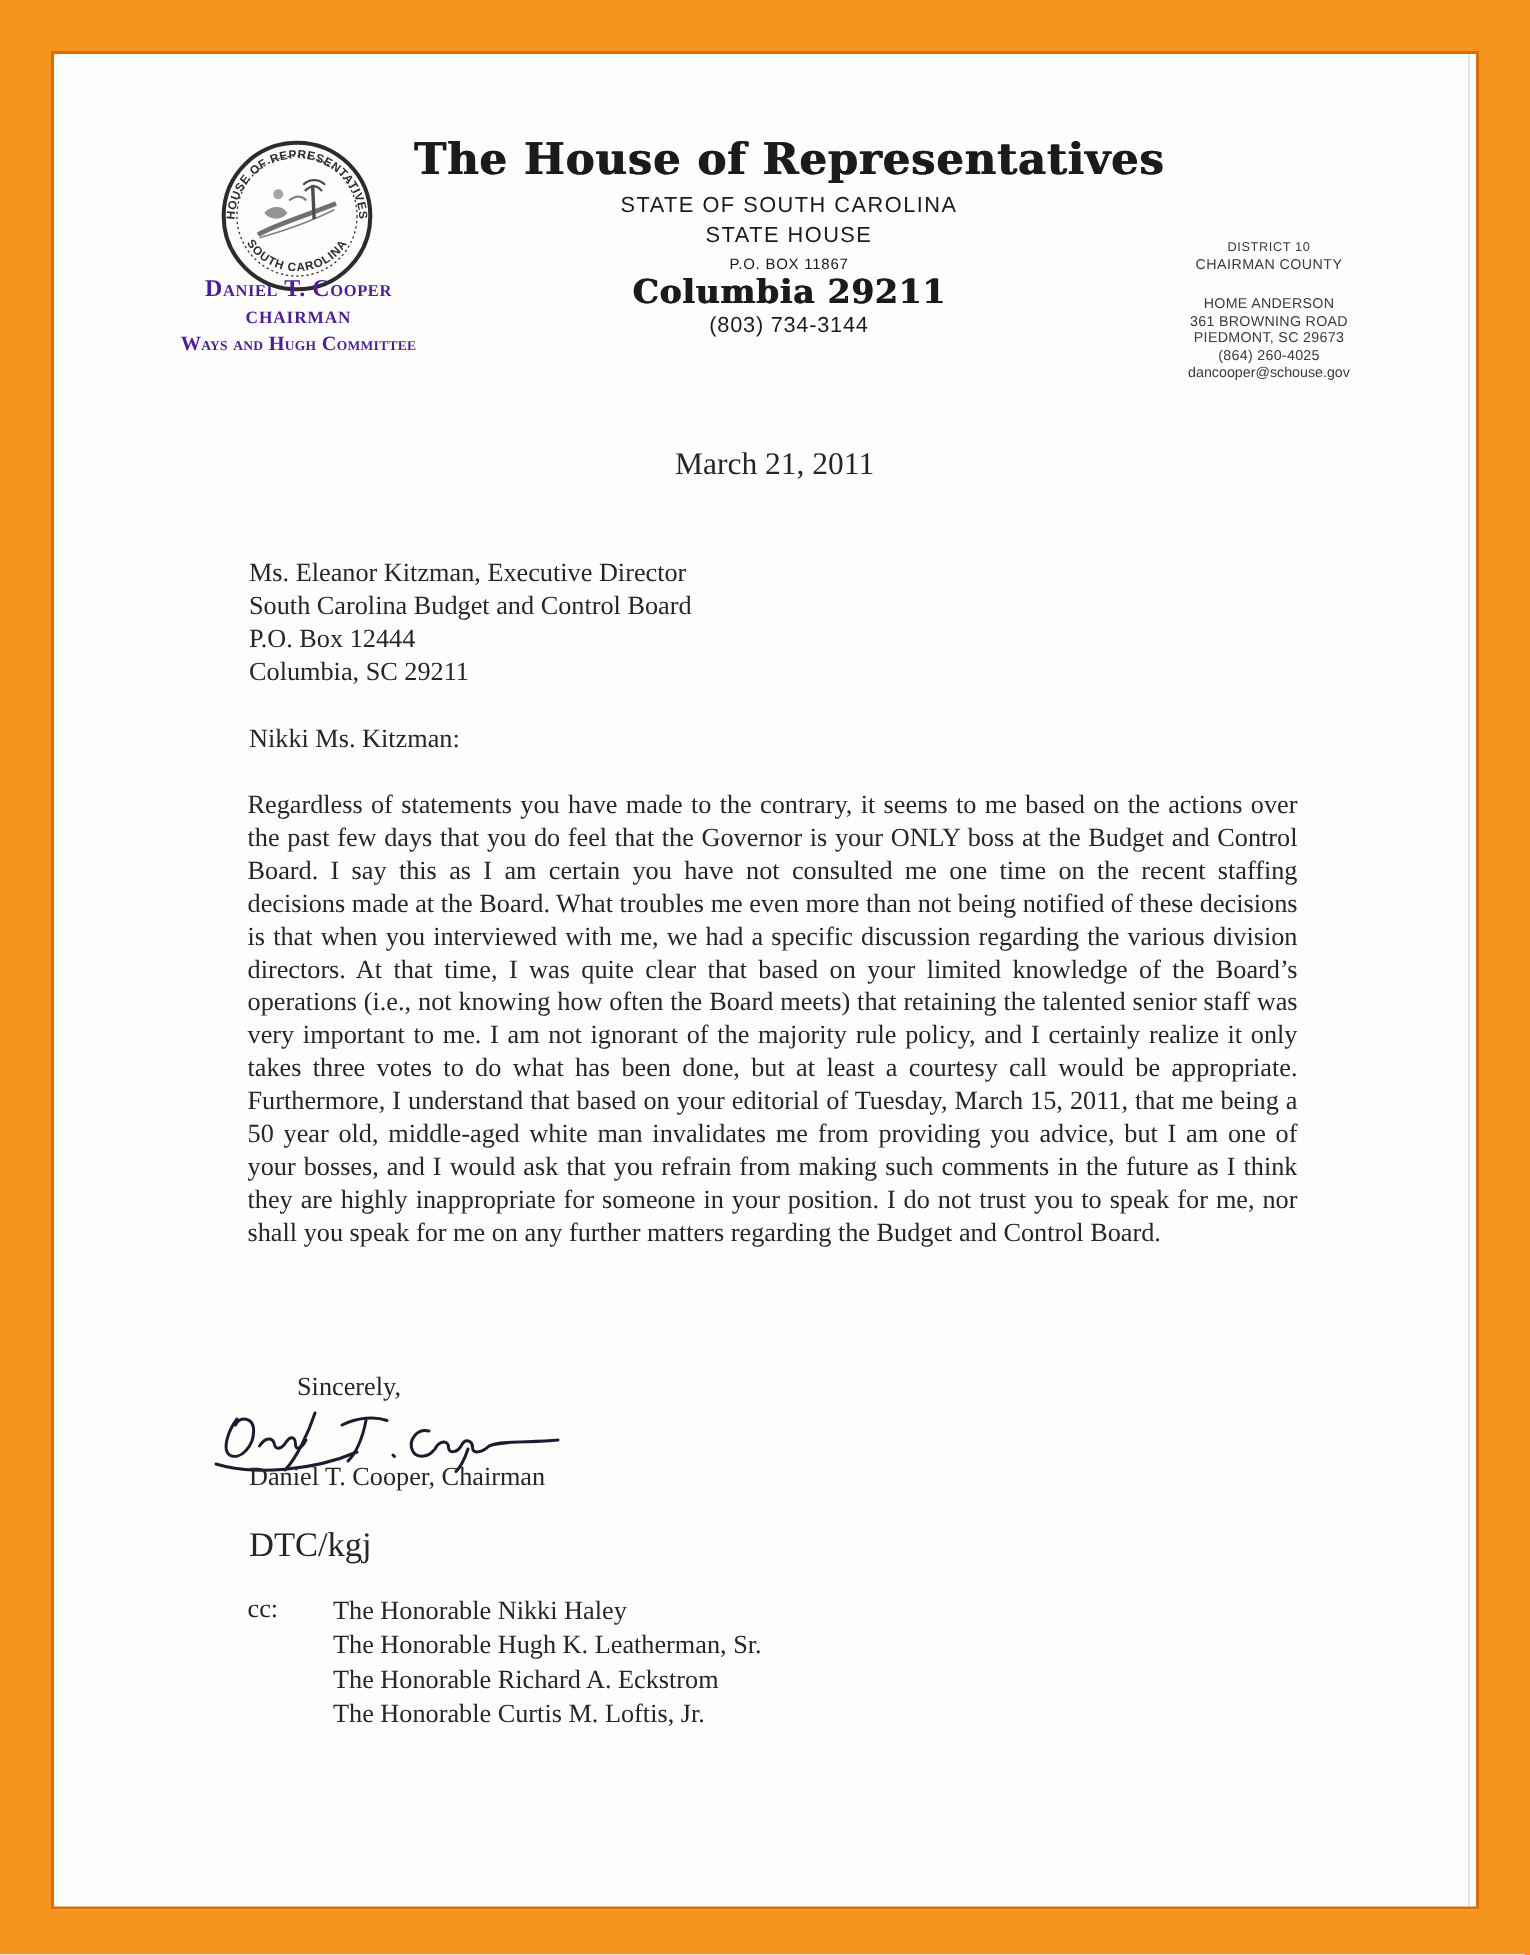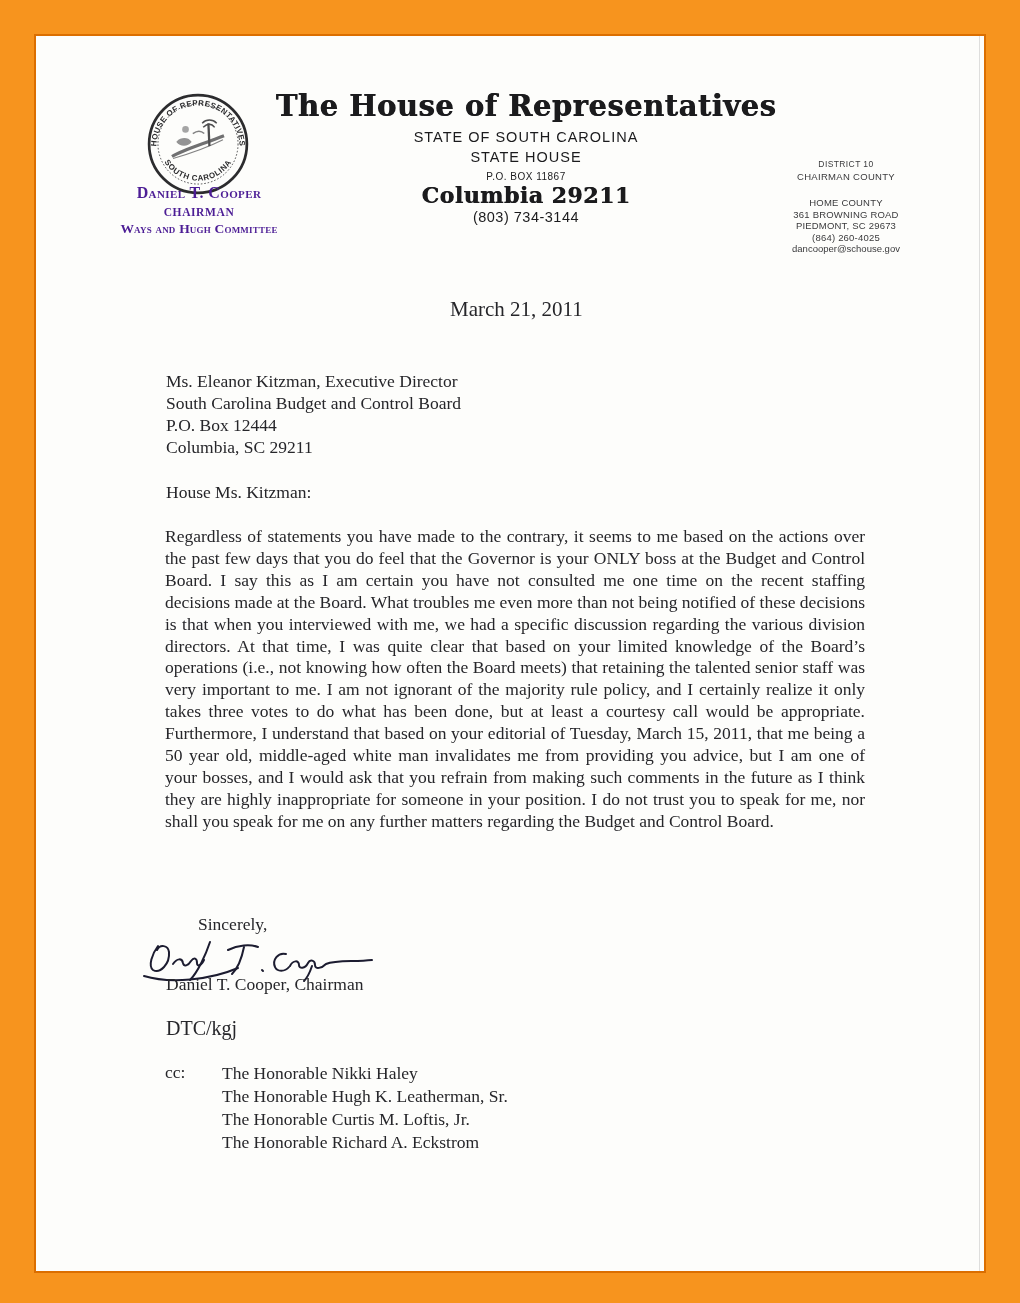--- a/index.html
+++ b/index.html
@@ -82,21 +82,21 @@
   .date{position:absolute;left:414px;top:229px;font-size:21px;margin-top:32px;}
   .recipient{position:absolute;left:130px;top:334px;font-size:17.5px;line-height:22px;}
   .salutation{position:absolute;left:130px;top:446px;font-size:17.5px;}
   .body-text{
     position:absolute;left:129px;top:490px;width:700px;
     font-size:17.5px;line-height:21.9px;text-align:justify;
   }
   .closing{position:absolute;left:130px;top:878px;font-size:17.5px;margin-left:32px;}
   .signature{position:absolute;left:104px;top:888px;width:236px;height:60px;}
   .signer{position:absolute;left:130px;top:938px;font-size:17.5px;}
-  .initials{position:absolute;left:130px;top:981px;font-size:20px;}
+  .initials{position:absolute;left:130px;top:981px;font-size:23px;}
   .cc-label{position:absolute;left:129px;top:1026px;font-size:17.5px;}
   .cc-list{position:absolute;left:186px;top:1026px;font-size:17.5px;line-height:23px;}
 </style>
 </head>
 <body>
 
 <div class="frame">
   <div class="page">
     <div class="scanline"></div>
 
@@ -139,38 +139,38 @@
         <div class="lh-house">STATE HOUSE</div>
         <div class="lh-pobox">P.O. BOX 11867</div>
         <div class="lh-city blackletter">Columbia 29211</div>
         <div class="lh-phone">(803) 734-3144</div>
       </div>
 
       <div class="lh-right">
         <div class="rt-district">DISTRICT 10</div>
         <div class="rt-county">CHAIRMAN COUNTY</div>
         <div class="rt-gap"></div>
-        <div class="rt-line">HOME COUNTY</div>
+        <div class="rt-line">HOME ANDERSON</div>
         <div class="rt-line">361 BROWNING ROAD</div>
         <div class="rt-line">PIEDMONT, SC 29673</div>
         <div class="rt-line">(864) 260-4025</div>
         <div class="rt-email">dancooper@schouse.gov</div>
       </div>
     </div>
 
     <div class="date">March 21, 2011</div>
 
     <div class="recipient">
       <div>Ms. Eleanor Kitzman, Executive Director</div>
       <div>South Carolina Budget and Control Board</div>
       <div>P.O. Box 12444</div>
       <div>Columbia, SC 29211</div>
     </div>
 
-    <div class="salutation">House Ms. Kitzman:</div>
+    <div class="salutation">Nikki Ms. Kitzman:</div>
 
     <div class="body-text">Regardless of statements you have made to the contrary, it seems to me based on the actions over the past few days that you do feel that the Governor is your ONLY boss at the Budget and Control Board.  I say this as I am certain you have not consulted me one time on the recent staffing decisions made at the Board.  What troubles me even more than not being notified of these decisions is that when you interviewed with me, we had a specific discussion regarding the various division directors.  At that time, I was quite clear that based on your limited knowledge of the Board’s operations (i.e., not knowing how often the Board meets) that retaining the talented senior staff was very important to me.  I am not ignorant of the majority rule policy, and I certainly realize it only takes three votes to do what has been done, but at least a courtesy call would be appropriate.  Furthermore, I understand that based on your editorial of Tuesday, March 15, 2011, that me being a 50 year old, middle-aged white man invalidates me from providing you advice, but I am one of your bosses, and I would ask that you refrain from making such comments in the future as I think they are highly inappropriate for someone in your position.  I do not trust you to speak for me, nor shall you speak for me on any further matters regarding the Budget and Control Board.</div>
 
     <div class="closing">Sincerely,</div>
 
     <svg class="signature" viewBox="0 0 236 60">
       <g fill="none" stroke="#1c1c30" stroke-width="2" stroke-linecap="round" stroke-linejoin="round">
 
         <path d="M 18,22 C 12,30 8,42 13,46 C 20,50 30,40 29,28 C 28,21 20,20 17,26"></path>
 
@@ -195,18 +195,18 @@
     </svg>
 
     <div class="signer">Daniel T. Cooper, Chairman</div>
 
     <div class="initials">DTC/kgj</div>
 
     <div class="cc-label">cc:</div>
     <div class="cc-list">
       <div>The Honorable Nikki Haley</div>
       <div>The Honorable Hugh K. Leatherman, Sr.</div>
+      <div>The Honorable Richard A. Eckstrom</div>
       <div>The Honorable Curtis M. Loftis, Jr.</div>
-      <div>The Honorable Richard A. Eckstrom</div>
     </div>
 
   </div>
 </div>
 
 </body></html>

